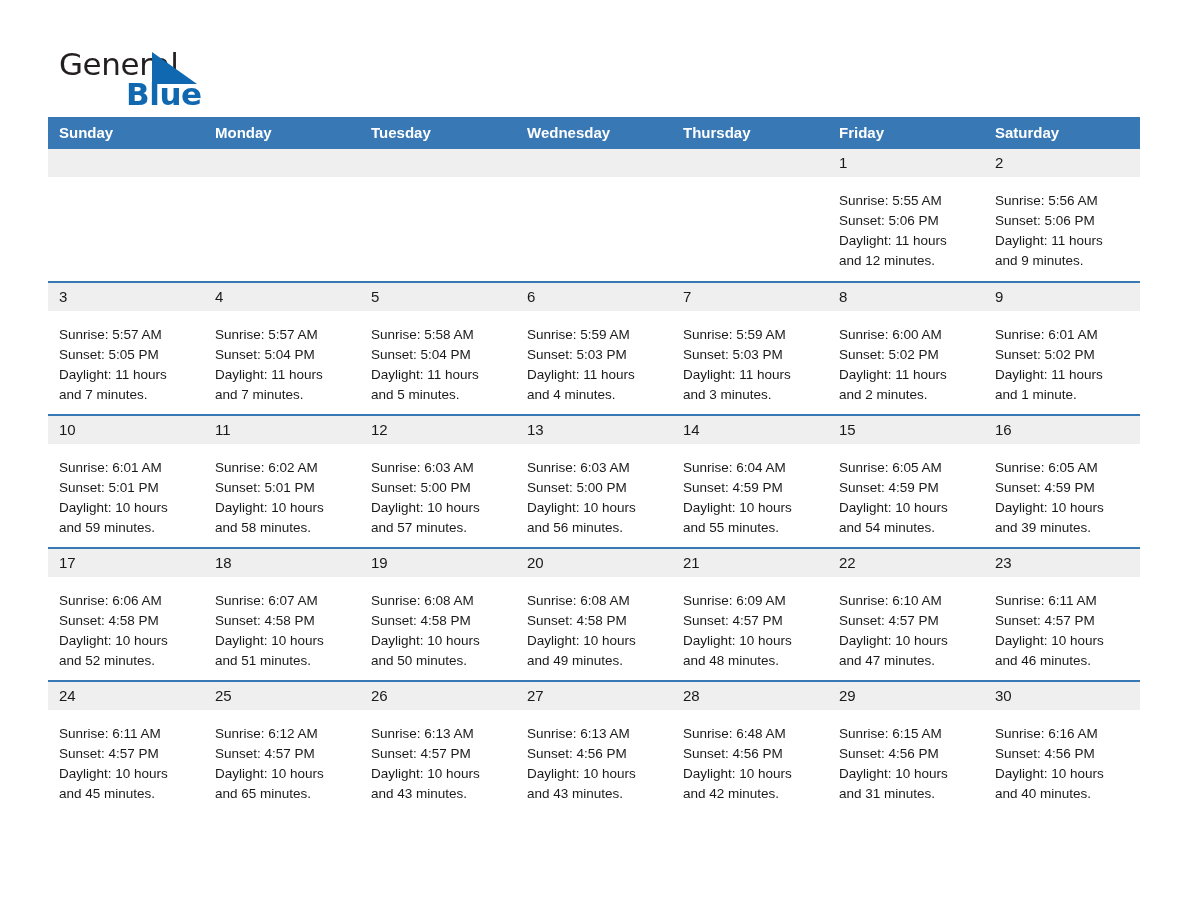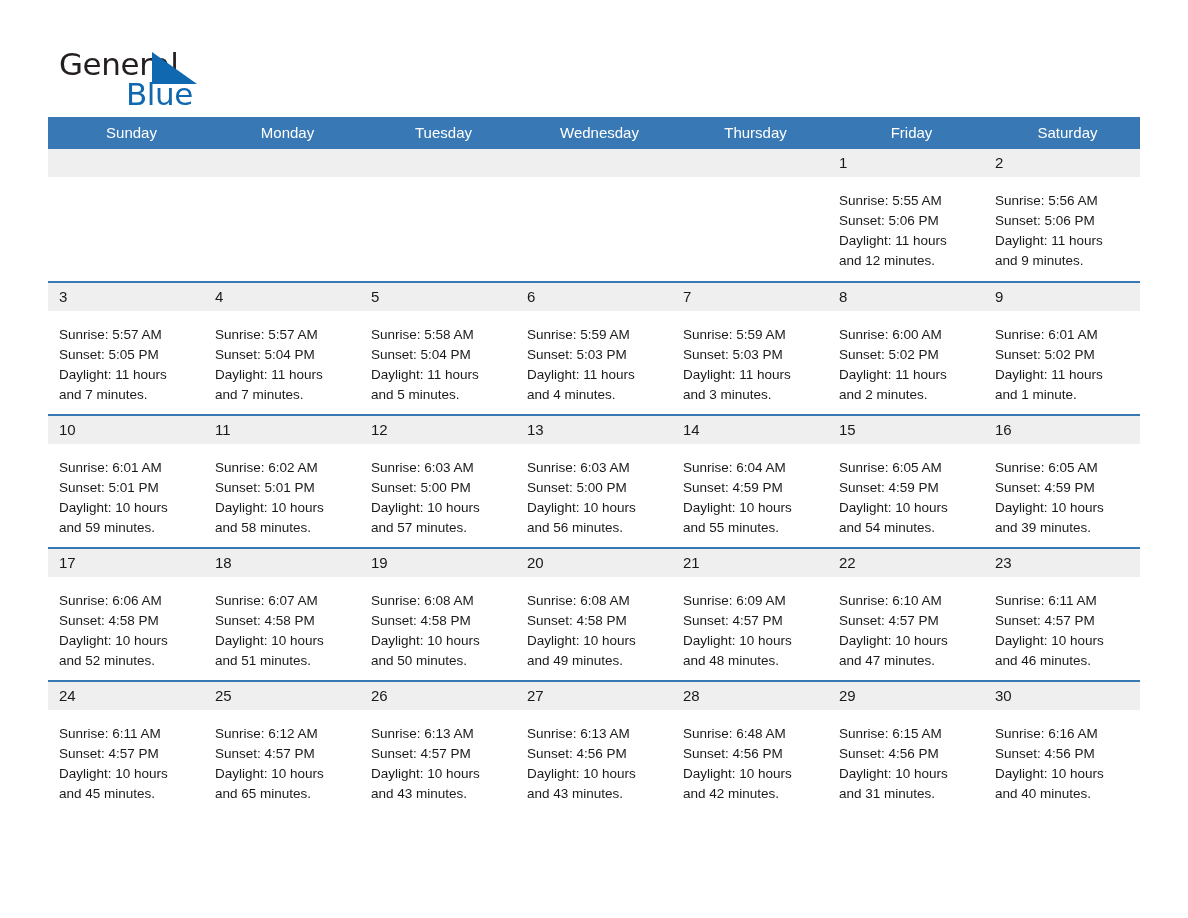--- a/index.html
+++ b/index.html
@@ -57,21 +57,21 @@
   }
   .brand-blue {
     position: absolute;
     left: 78px;
     top: 30px;
     font-size: 31px;
     line-height: 36px;
     letter-spacing: -0.4px;
     color: #1069b0;
     font-family: "DejaVu Sans", sans-serif;
-    font-weight: 400;
+    font-weight: 700;
   }
   .title-block {
     text-align: right;
     flex: none;
   }
   .month-title {
     font-size: 39px;
     line-height: 46px;
     font-weight: 400;
     color: #1a1a1a;
@@ -93,22 +93,22 @@
     margin-top: 13px;
     border-collapse: collapse;
     table-layout: fixed;
   }
   .calendar col { width: 156px; }
 
   thead th {
     background: #3878b4;
     color: #ffffff;
     font-size: 15px;
-    font-weight: 400;
-    text-align: center;
+    font-weight: 700;
+    text-align: left;
     padding: 7px 0 8px 11px;
     height: 16px;
     box-sizing: content-box;
   }
 
   tbody tr.week-row > td {
     vertical-align: top;
     padding: 0;
     border-top: 2px solid #3878b4;
     height: 133px;

